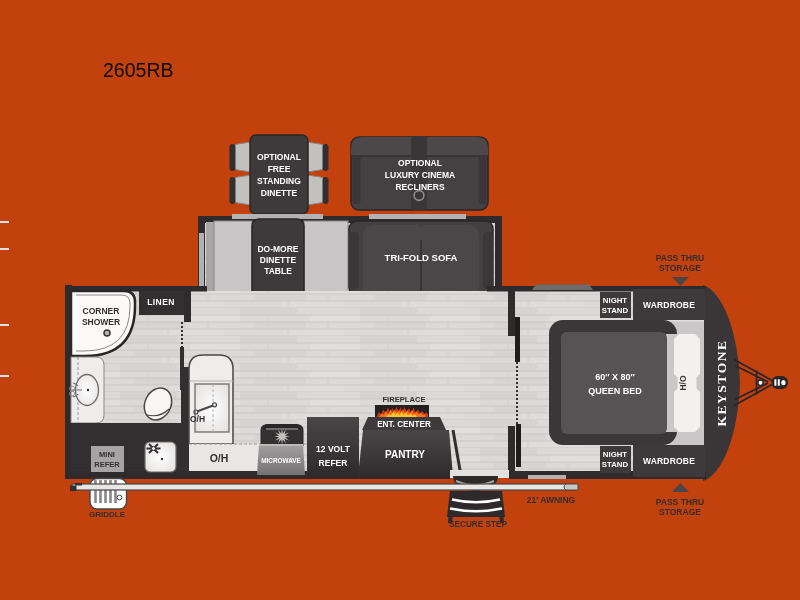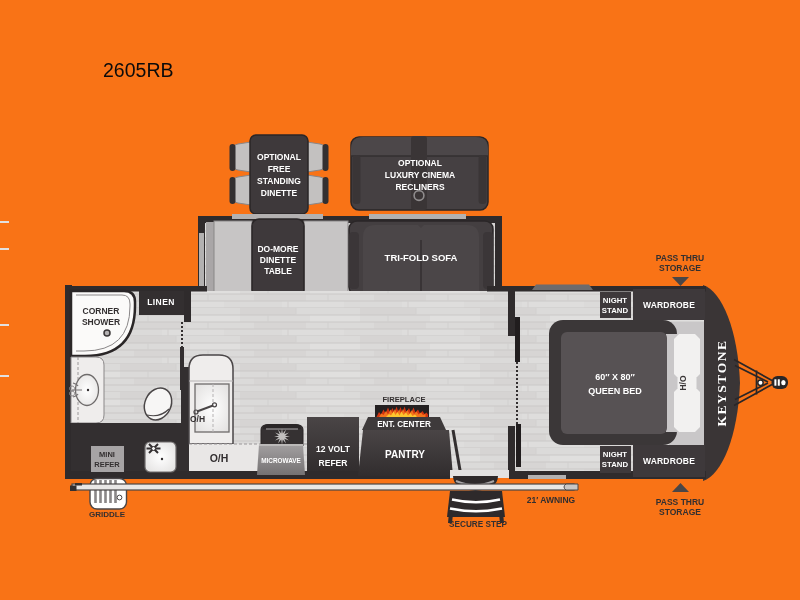--- a/index.html
+++ b/index.html
@@ -1,16 +1,16 @@
 <!DOCTYPE html>
 <html><head>
 <meta charset="utf-8">
 <style>
 html,body{margin:0;padding:0;background:#fff;}
-#page{position:relative;width:800px;height:600px;background:#f97316;overflow:hidden;
+#page{position:relative;width:800px;height:600px;background:#c2410c;overflow:hidden;
 font-family:"Liberation Sans",sans-serif;}
 text{font-family:"Liberation Sans",sans-serif;}
 .lbl{font-weight:bold;fill:#fff;}
 .dk{font-weight:bold;fill:#332f30;}
 </style>
 </head>
 <body>
 <div id="page">
 <svg width="800" height="600" viewBox="0 0 800 600">
 <defs>

